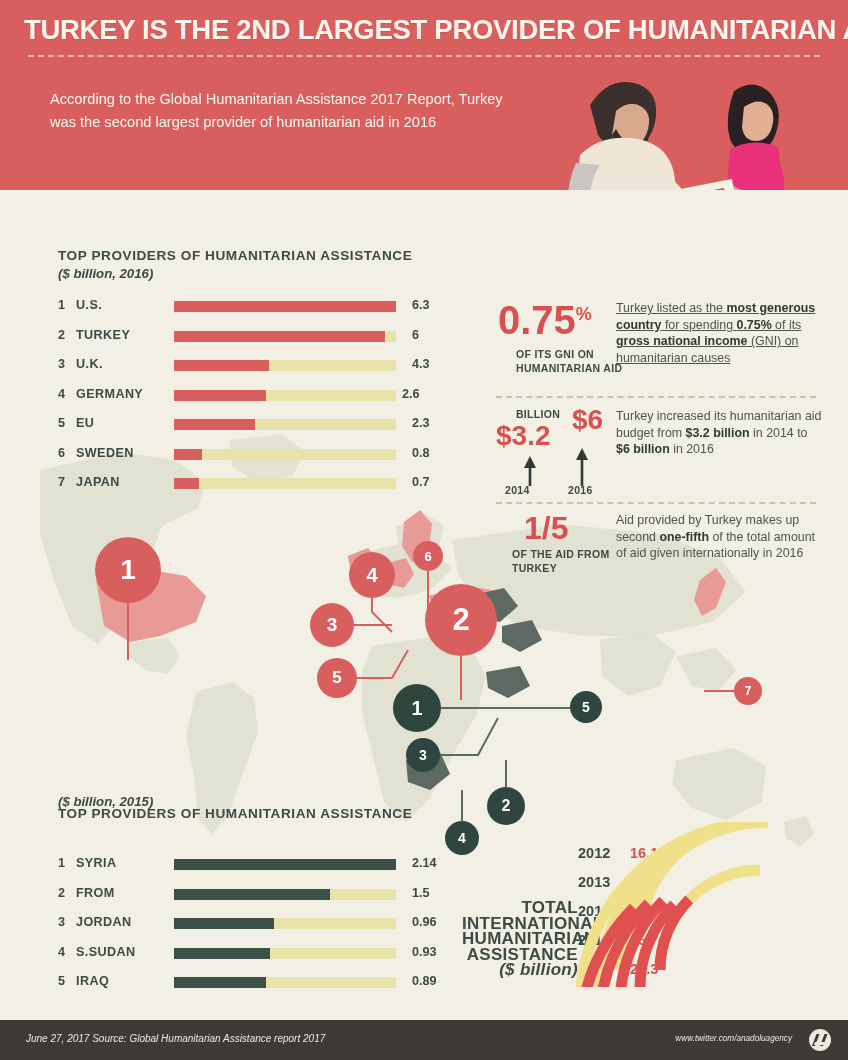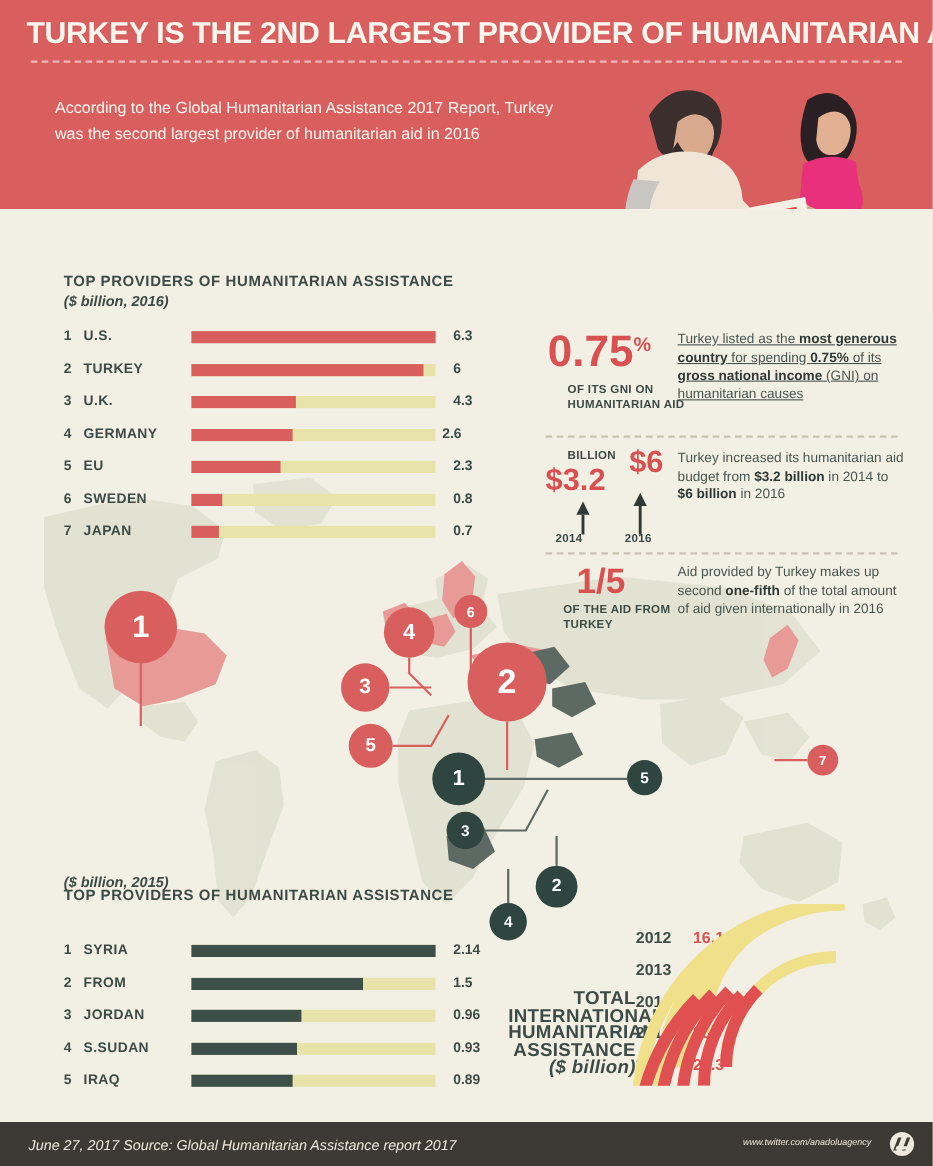--- a/index.html
+++ b/index.html
@@ -67,21 +67,21 @@
 
   
   .arcs{position:absolute;left:560px;top:822px;width:288px;height:165px;overflow:hidden;}
   .yr{position:absolute;color:#3c4b45;font-size:14.5px;font-weight:bold;}
   .vl{position:absolute;color:#d8504f;font-size:14.5px;font-weight:bold;}
   .tlabel{position:absolute;color:#3c4b45;font-size:17px;font-weight:bold;line-height:15.6px;text-align:right;letter-spacing:.3px;}
   .tlabel i{font-style:italic;}
 
   
   .foot{position:absolute;left:0;top:1020px;width:848px;height:40px;background:#3d3a35;}
-  .foot-l{position:absolute;left:26px;top:13px;color:#efe9dd;font-size:13px;font-style:italic;}
+  .foot-l{position:absolute;left:26px;top:13px;color:#efe9dd;font-size:10px;font-style:italic;}
   .foot-r{position:absolute;right:56px;top:14px;color:#efe9dd;font-size:8.2px;font-style:italic;}
   .aa{position:absolute;right:12px;top:8px;width:32px;height:24px;}
 </style>
 </head>
 <body>
 
 <div class="page">
 
   <div class="hdr">
     <div class="hdr-title">TURKEY IS THE 2ND LARGEST PROVIDER OF HUMANITARIAN AID</div>

